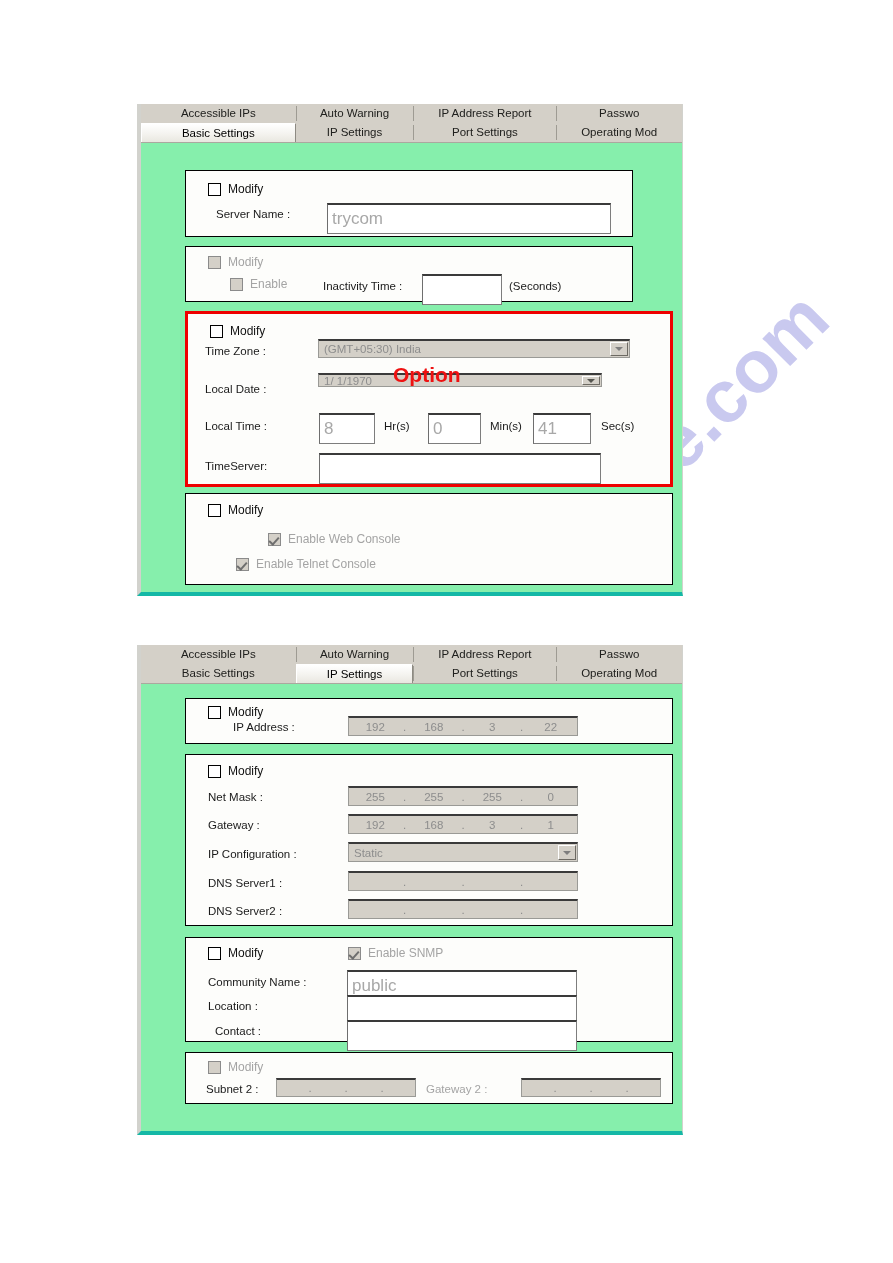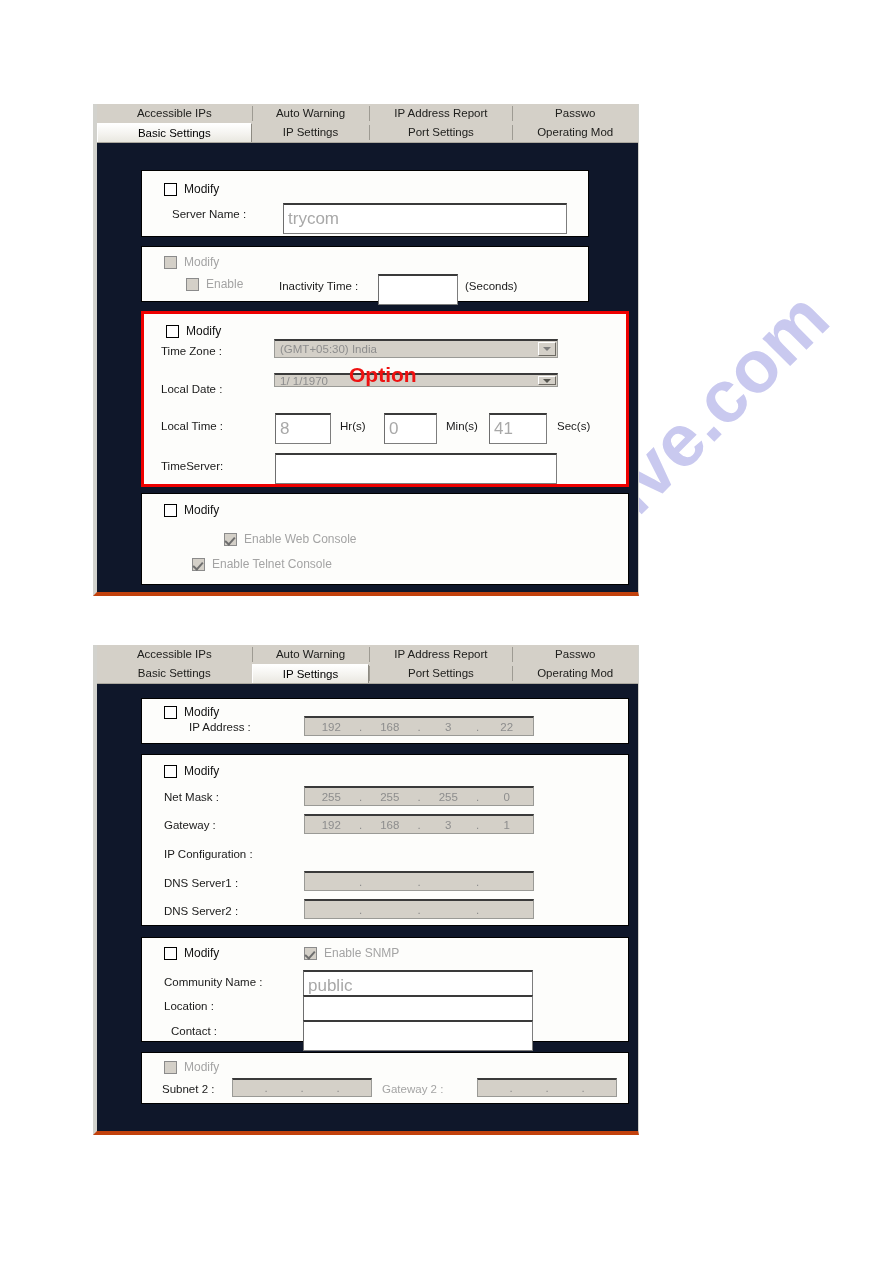--- a/index.html
+++ b/index.html
@@ -37,27 +37,28 @@
     left: 120px;
     top: 1010px;
     font-size: 74px;
     transform: rotate(-45deg);
     transform-origin: left top;
   }
 
   
   .panel {
     position: absolute;
-    background: #0f172a;
+    background: #86efac;
     border-left: 4px solid #d2d2cd;
     border-right: 1px solid #d2d2cd;
-    border-bottom: 4px solid #c2410c;
+    border-bottom: 4px solid #14b8a6;
     box-sizing: border-box;
     z-index: 10;
     overflow: hidden;
+    margin-left: 44px;
   }
   #panel-basic {
     left: 93px;
     top: 104px;
     width: 546px;
     height: 492px;
   }
   #panel-ip {
     left: 93px;
     top: 645px;
@@ -330,21 +331,21 @@
       <div class="unit" style="left:323px; top:33px;">(Seconds)</div>
     </div>
 
     <div class="group highlight" style="left:44px; top:168px; width:488px; height:176px;">
       <div class="chk-row" style="left:22px; top:10px;">
         <span class="checkbox"></span>
         <span class="chk-label">Modify</span>
       </div>
 
       <div class="flabel" style="left:17px; top:31px;">Time Zone :</div>
-      <div class="ddown" style="left:130px; top:25px; width:284px; height:19px;">
+      <div class="ddown" style="left:130px; top:25px; width:312px; height:19px;">
         <span class="dd-text">(GMT+05:30) India</span>
         <span class="dd-btn"></span>
       </div>
 
       <div class="flabel" style="left:17px; top:69px;">Local Date :</div>
       <div class="ddown strong" style="left:130px; top:59px; width:284px; height:14px;gap:24px;">
         <span class="dd-text">1/  1/1970</span>
         <span class="dd-btn"></span>
       </div>
 
@@ -438,20 +439,24 @@
         <span class="oct">192</span>
           <span class="dot">.</span>
         <span class="oct">168</span>
           <span class="dot">.</span>
         <span class="oct">3</span>
           <span class="dot">.</span>
         <span class="oct">1</span>
       </div>
 
       <div class="flabel" style="left:22px; top:93px;">IP Configuration :</div>
+      <div class="ddown" style="left:162px; top:87px; width:230px; height:20px;">
+        <span class="dd-text">Static</span>
+        <span class="dd-btn"></span>
+      </div>
 
       <div class="flabel" style="left:22px; top:122px;">DNS Server1 :</div>
       <div class="ipfield" style="left:162px; top:116px; width:230px; height:20px;">
         <span class="oct"></span>
           <span class="dot">.</span>
         <span class="oct"></span>
           <span class="dot">.</span>
         <span class="oct"></span>
           <span class="dot">.</span>
         <span class="oct"></span>

